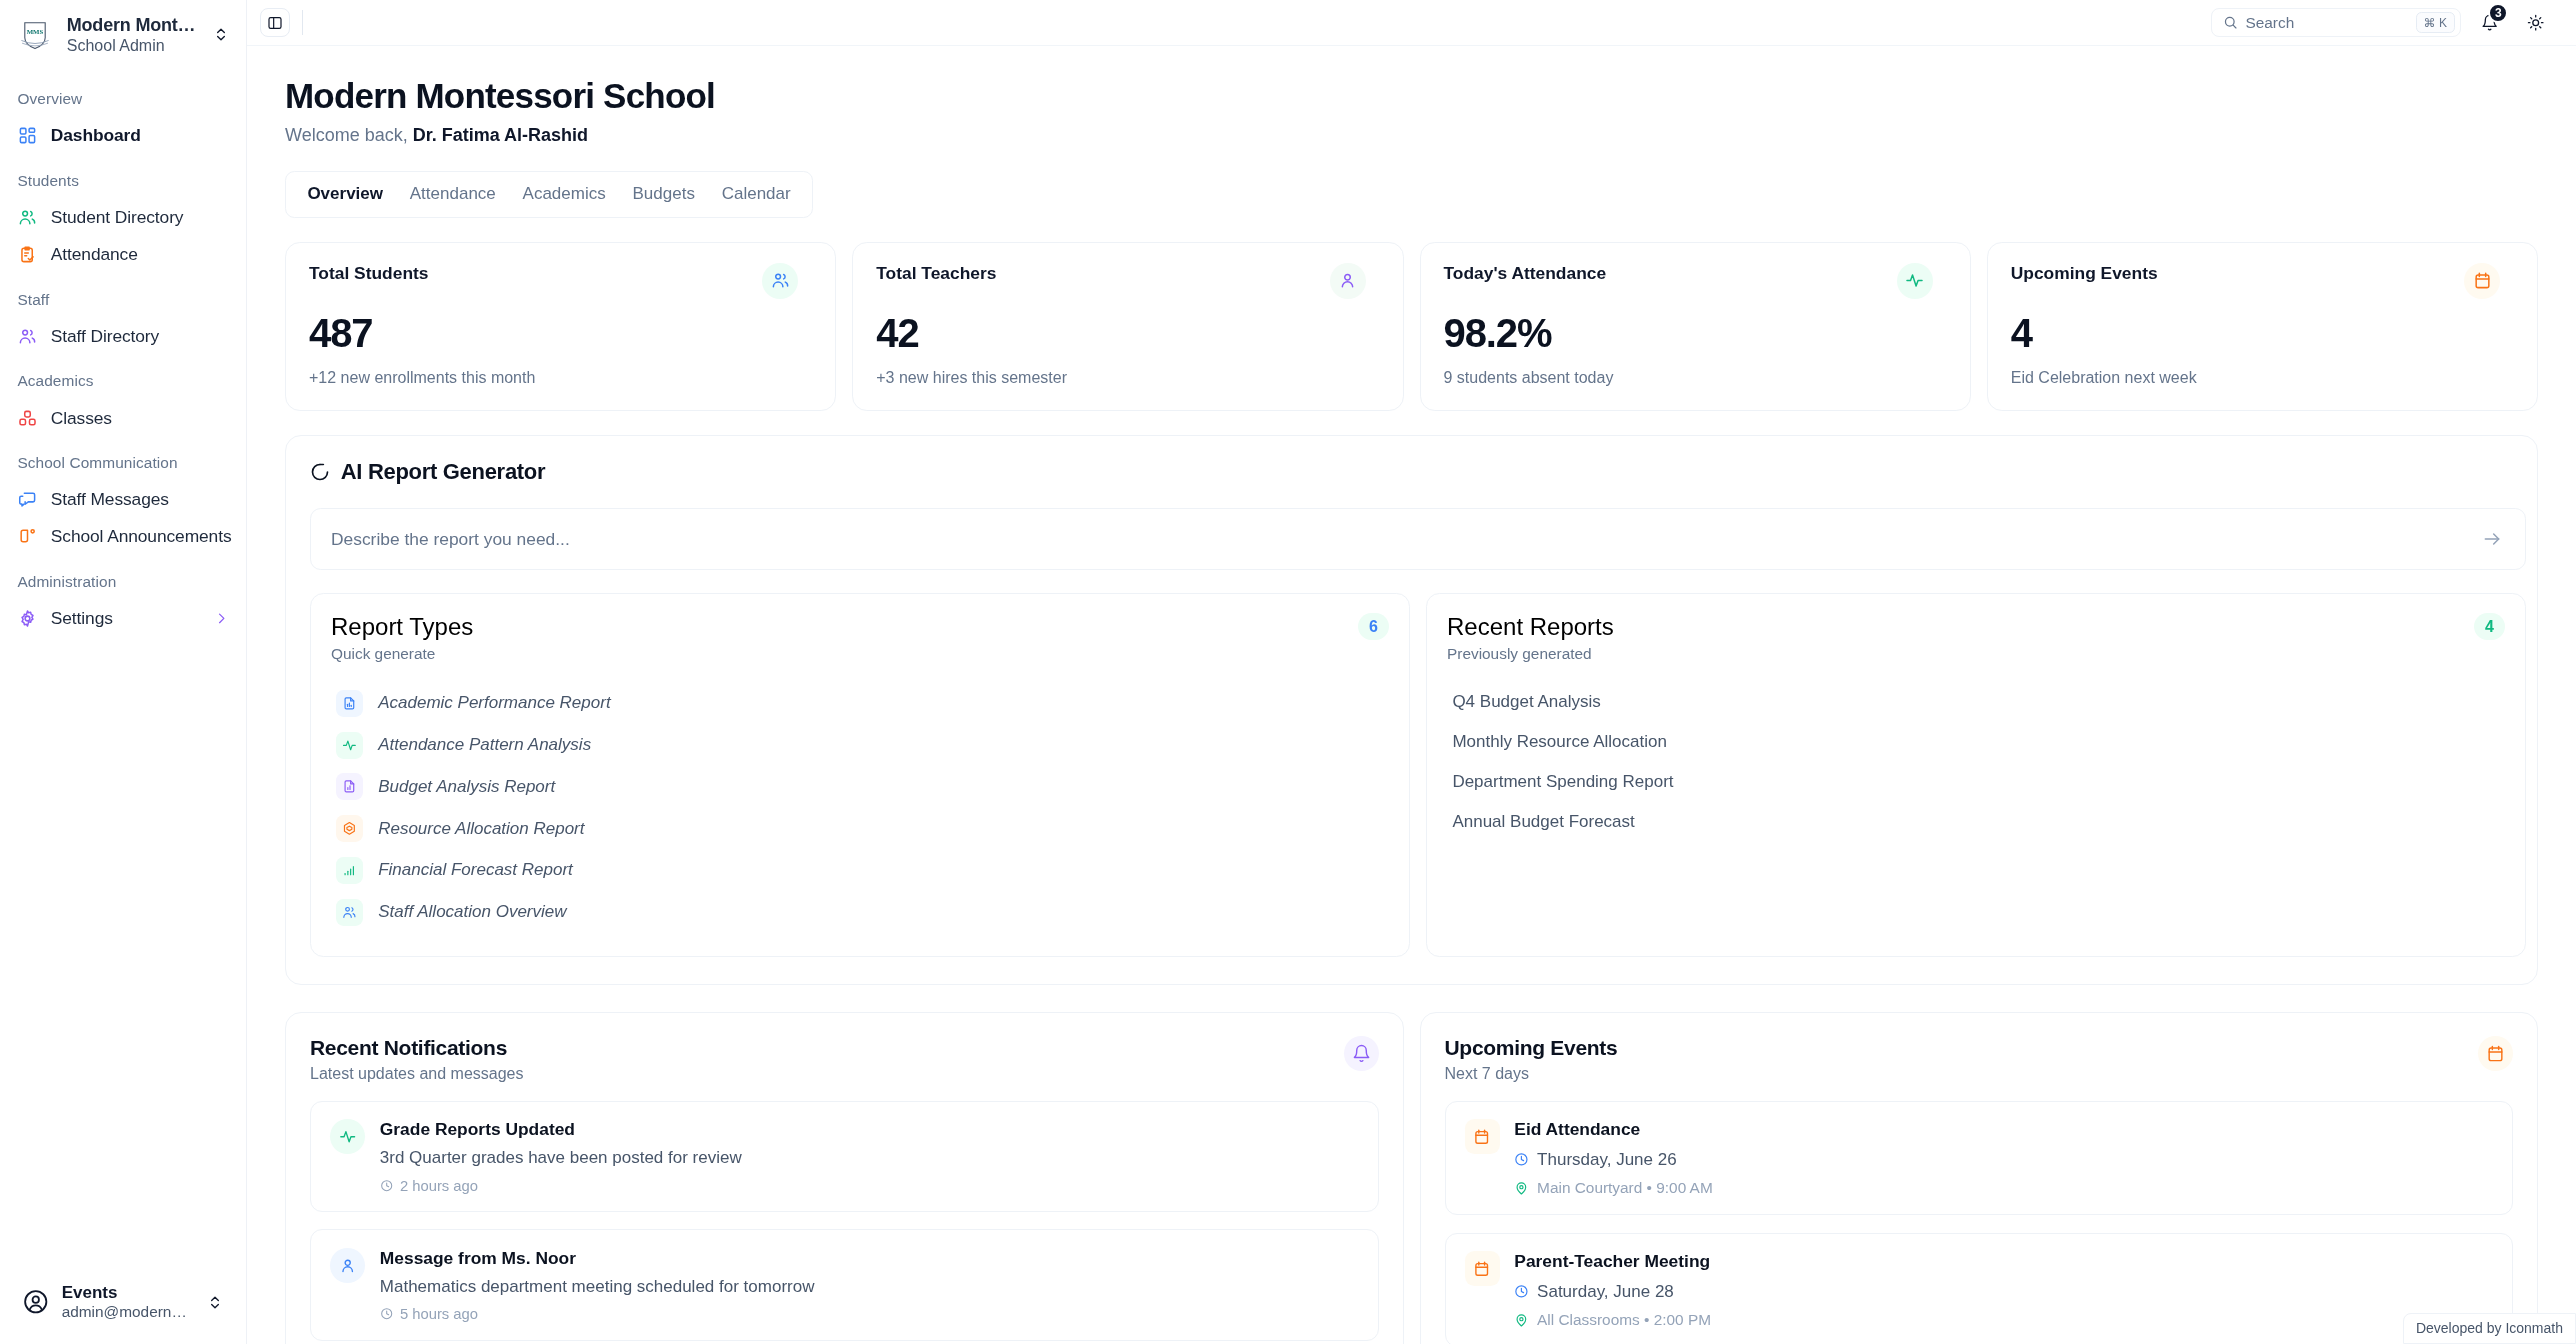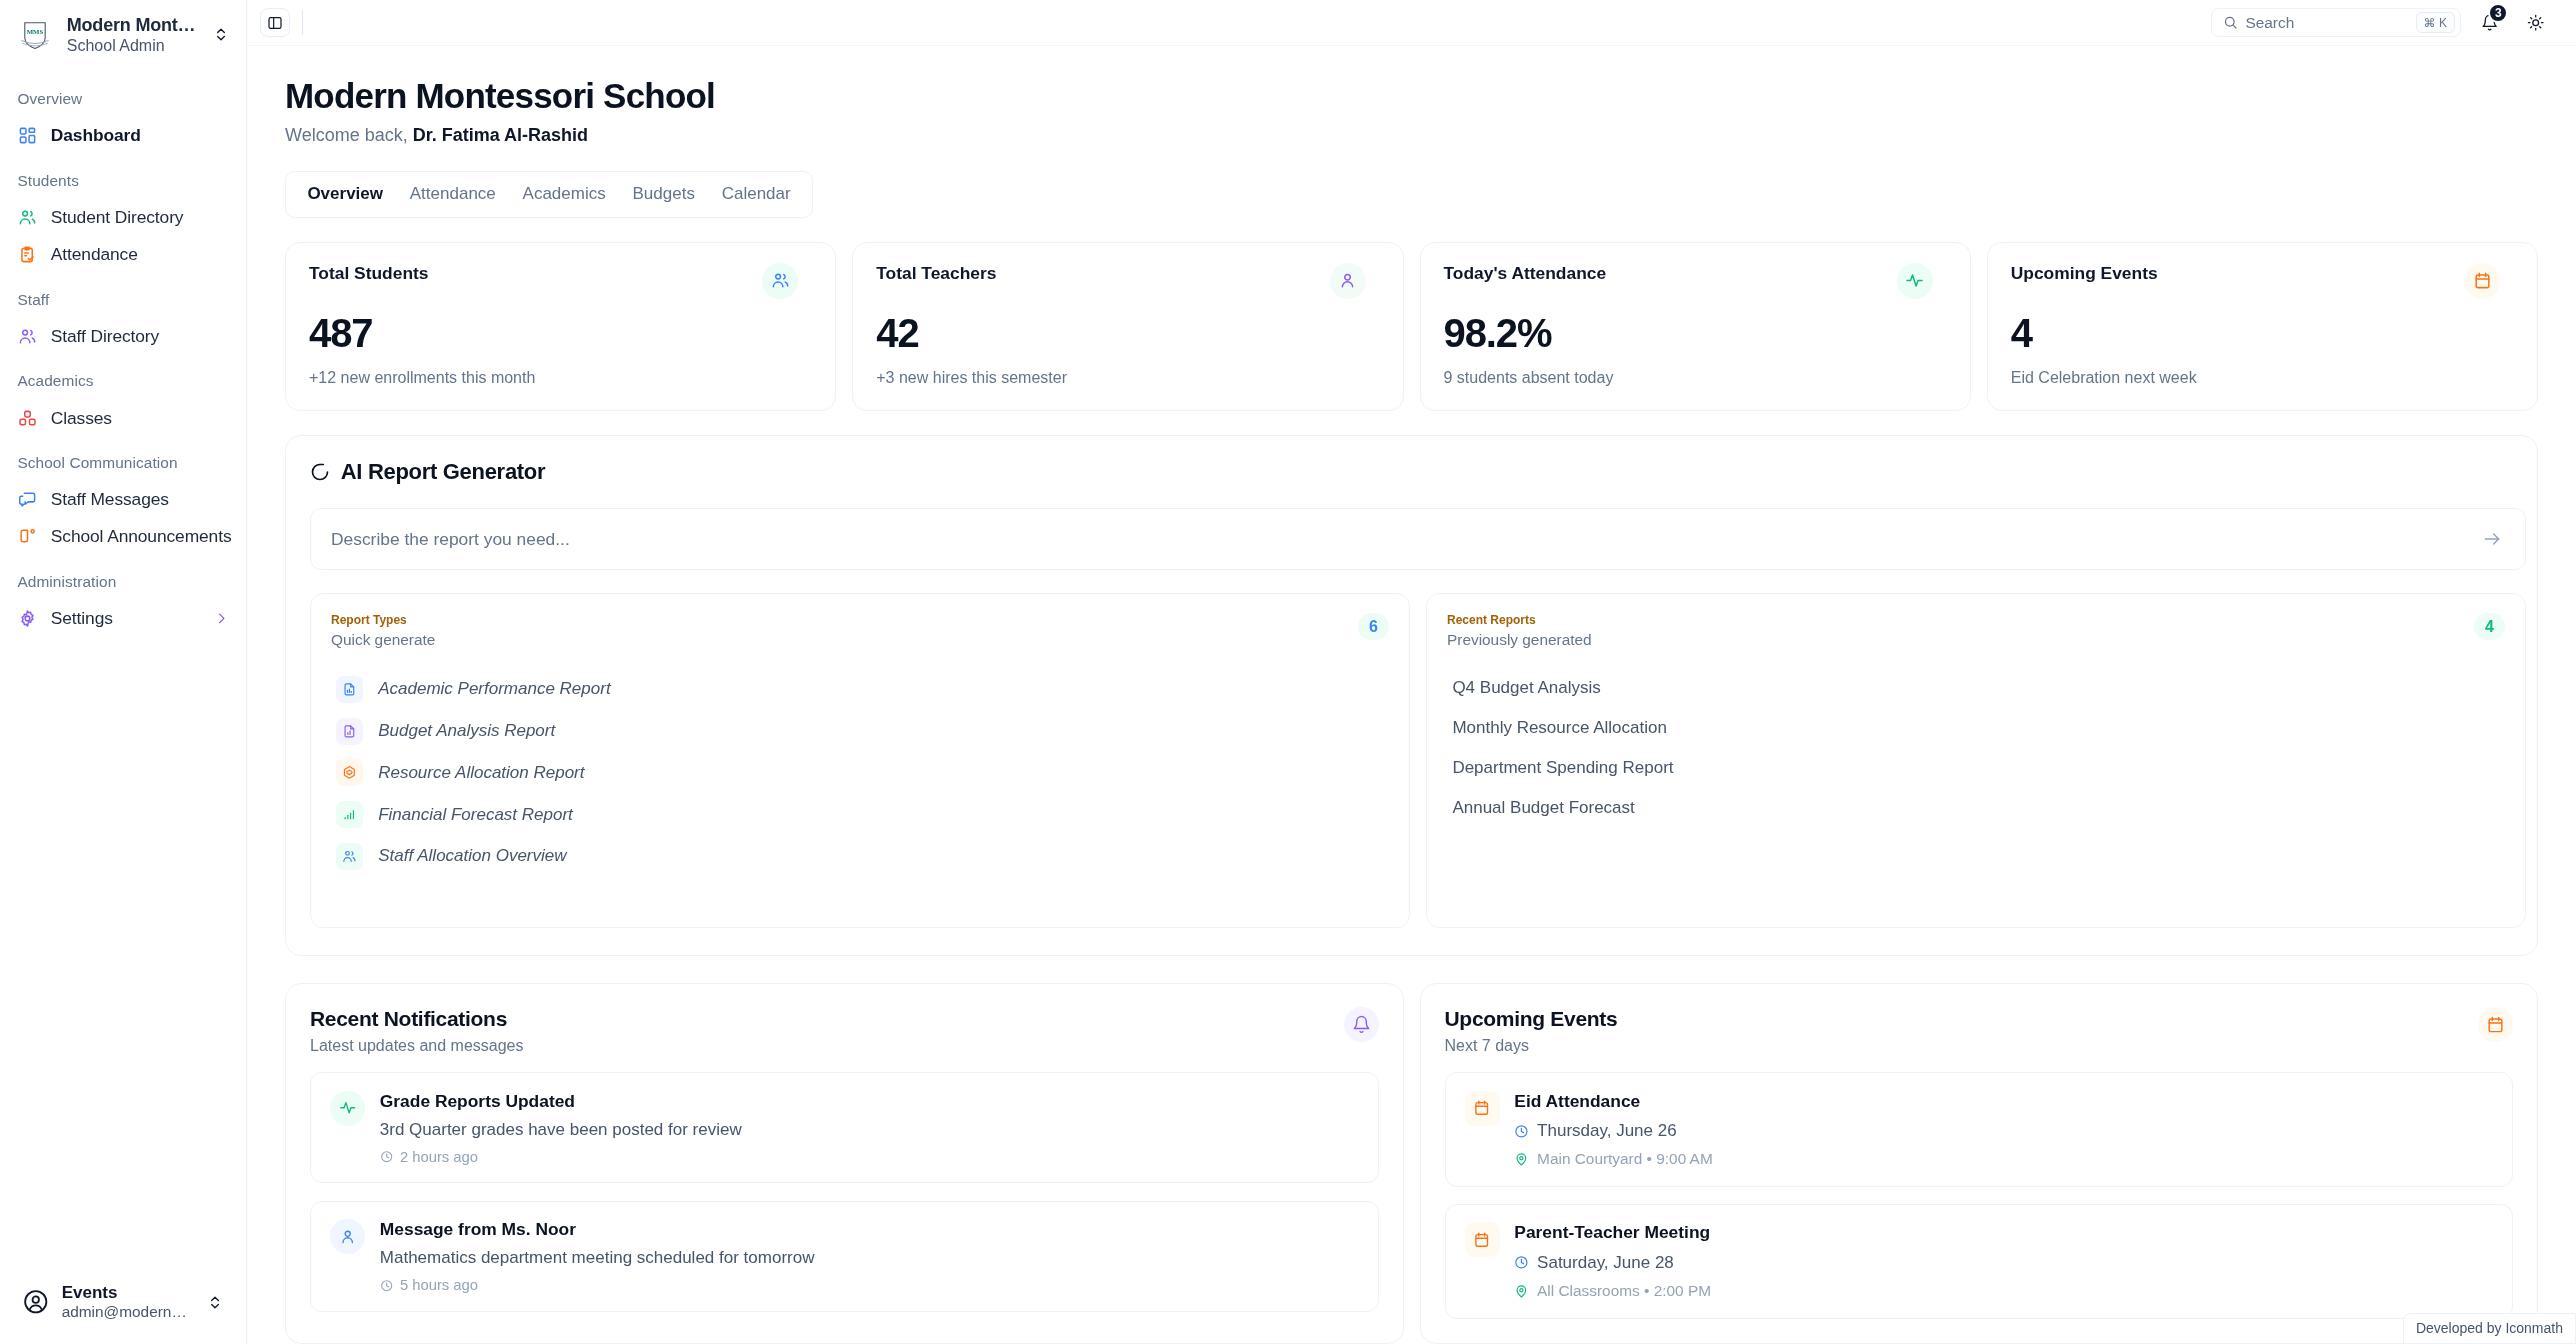--- a/index.html
+++ b/index.html
@@ -132,21 +132,21 @@
   .ai-input-wrap {
     margin-top: 23px; border:0.7px solid #eef2f7; border-radius: 10.7px;
     height: 62px; display:flex; align-items:center; padding: 0 19px 0 20px; background:#fff;
   }
   .ai-ph { flex:1; font-size: 17.4px; color:#64748b; }
   .ai-send { width: 28px; height:28px; display:flex; align-items:center; justify-content:center; cursor:pointer; }
 
   .ai-cols { display:flex; gap: 16px; margin-top: 23px; }
   .ai-col { flex:1; border:0.7px solid #eef2f7; border-radius: 13.4px; padding: 19px 20px 23px 20px; min-height: 335px; background:#fff; }
   .ai-col-head { display:flex; align-items:flex-start; justify-content:space-between; }
-  .ai-col-title { font-size: 12px; font-weight:700; color:#a16207; }
+  .ai-col-title { font-size: 24px; font-weight:400; color:#000000; }
   .ai-col-sub { font-size: 15.4px; color:#64748b; margin-top: 4px; }
   .count-pill {
     min-width: 31px; height: 27px; padding: 0 9.4px; border-radius: 13.4px;
     display:flex; align-items:center; justify-content:center; font-size: 16px; font-weight: 700;
   }
   .rt-list { margin-top: 19px; }
   .rt-item { display:flex; align-items:center; gap: 14.8px; padding: 7.4px 5.4px; border-radius: 8px; cursor:pointer; }
   .rt-ico { width: 27px; height:27px; border-radius: 7.4px; display:flex; align-items:center; justify-content:center; flex:0 0 27px; }
   .rt-label { font-size: 17px; color:#475569;font-style:italic; }
   .rr-list { margin-top: 19px; }
@@ -494,20 +494,28 @@
                     <span class="rt-ico" style="background:#eff6ff">
                       <svg width="14.8" height="14.8" viewBox="0 0 24 24" fill="none" stroke="#3b82f6" stroke-width="1.9" stroke-linecap="round" stroke-linejoin="round">
                         <path d="M14 3H7a2 2 0 0 0-2 2v14a2 2 0 0 0 2 2h10a2 2 0 0 0 2-2V8z"></path>
                         <polyline points="14,3 14,8 19,8"></polyline>
                         <line x1="9" y1="17" x2="9" y2="13.5"></line>
                         <line x1="12" y1="17" x2="12" y2="11.5"></line>
                         <line x1="15" y1="17" x2="15" y2="15"></line>
                       </svg>
                     </span>
                     <span class="rt-label">Academic Performance Report</span>
+                  </div>
+                  <div class="rt-item">
+                    <span class="rt-ico" style="background:#ecfdf5">
+                      <svg width="14.8" height="14.8" viewBox="0 0 24 24" fill="none" stroke="#10b981" stroke-width="1.9" stroke-linecap="round" stroke-linejoin="round">
+                        <polyline points="2.5,12 7,12 9.5,5 14,19 16.5,12 21.5,12"></polyline>
+                      </svg>
+                    </span>
+                    <span class="rt-label">Attendance Pattern Analysis</span>
                   </div>
                   <div class="rt-item">
                     <span class="rt-ico" style="background:#f5f3ff">
                       <svg width="14.8" height="14.8" viewBox="0 0 24 24" fill="none" stroke="#8b5cf6" stroke-width="1.9" stroke-linecap="round" stroke-linejoin="round">
                         <path d="M14 3H7a2 2 0 0 0-2 2v14a2 2 0 0 0 2 2h10a2 2 0 0 0 2-2V8z"></path>
                         <polyline points="14,3 14,8 19,8"></polyline>
                         <line x1="9.5" y1="17" x2="9.5" y2="14"></line>
                         <line x1="13" y1="17" x2="13" y2="11"></line>
                       </svg>
                     </span>

